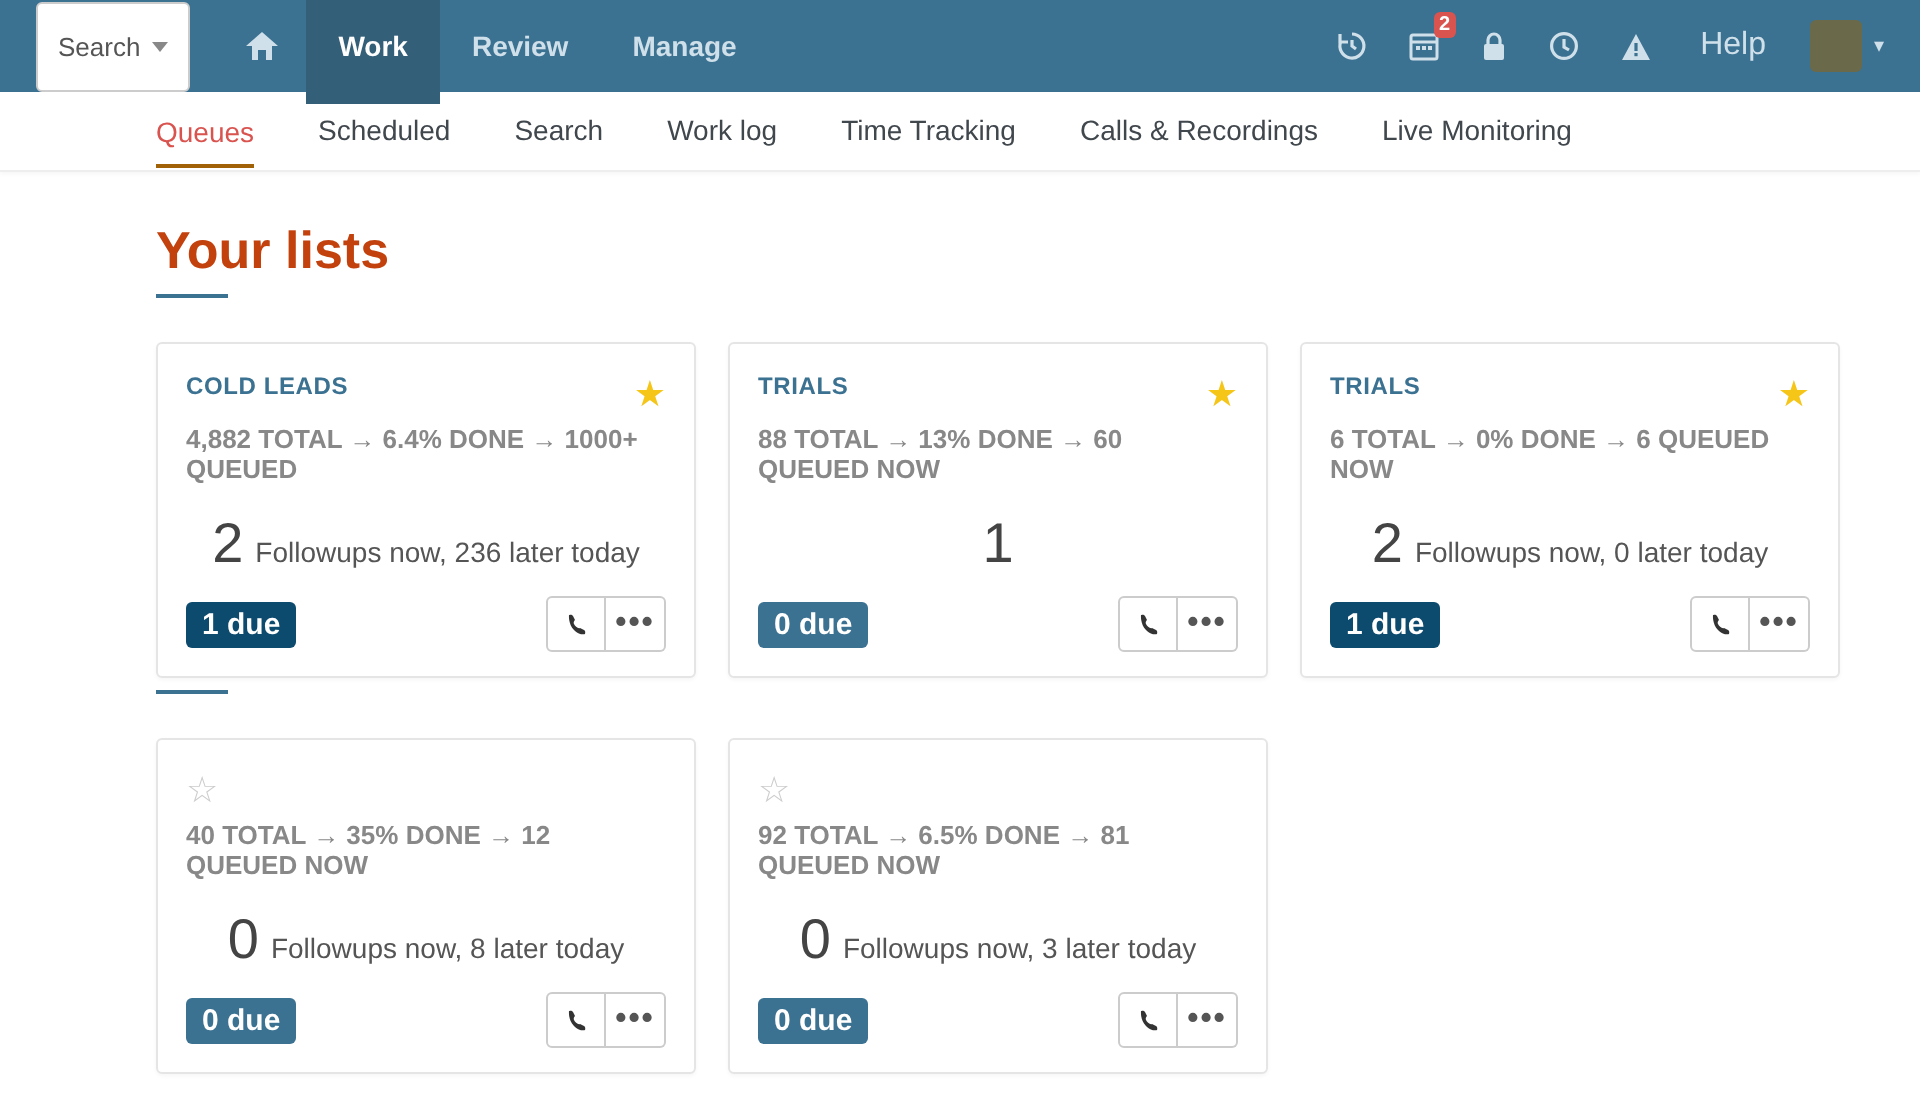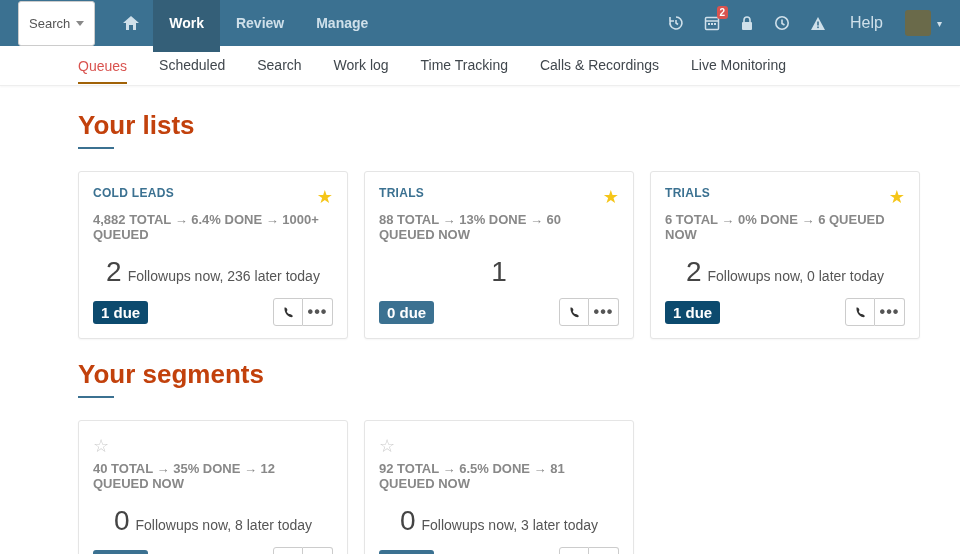--- a/index.html
+++ b/index.html
@@ -185,21 +185,20 @@
               </svg>
             </div>
             <div class="btn-small">
               <span class="dots">•••</span>
             </div>
           </div>
         </div>
       </div>
     </div>
 
-  <div class="section-title" style="margin-top:20px;">Your segments</div>
   <div class="section-underline"></div>
   <div class="cards" id="segments-cards">
       <div class="card">
         <div class="card-title-row">
           <div class="star empty">☆</div>
         </div>
         <div class="card-stats">40 TOTAL → 35% DONE → 12 QUEUED NOW</div>
         <div class="followup-row">
           <span class="followup-num">0</span>
           <span class="followup-text">Followups now, 8 later today</span>

